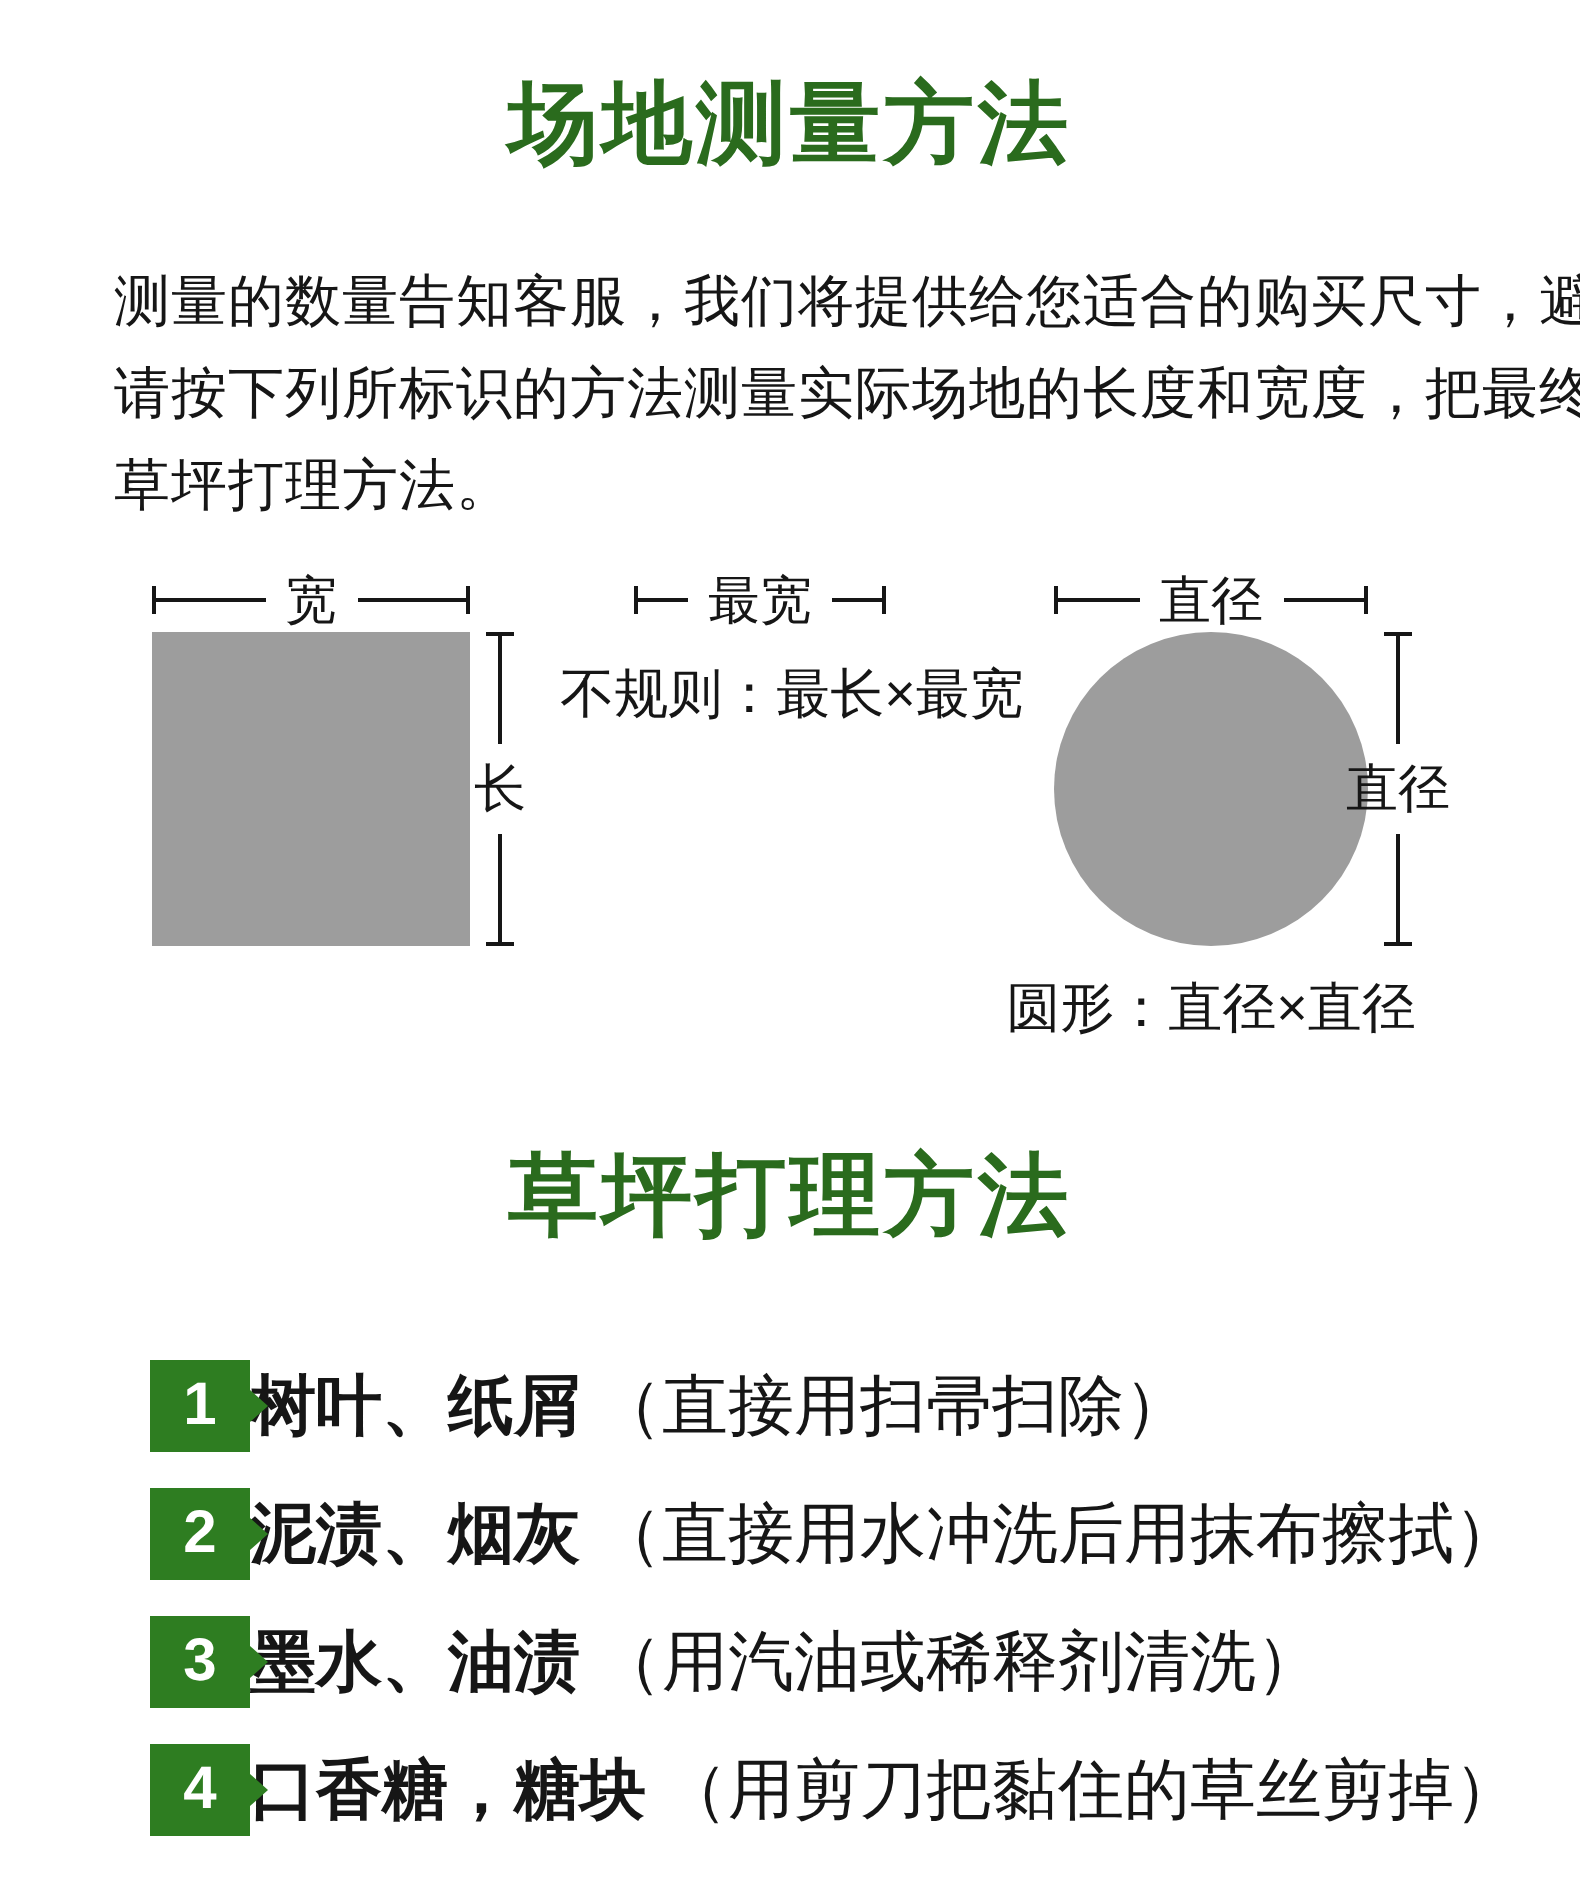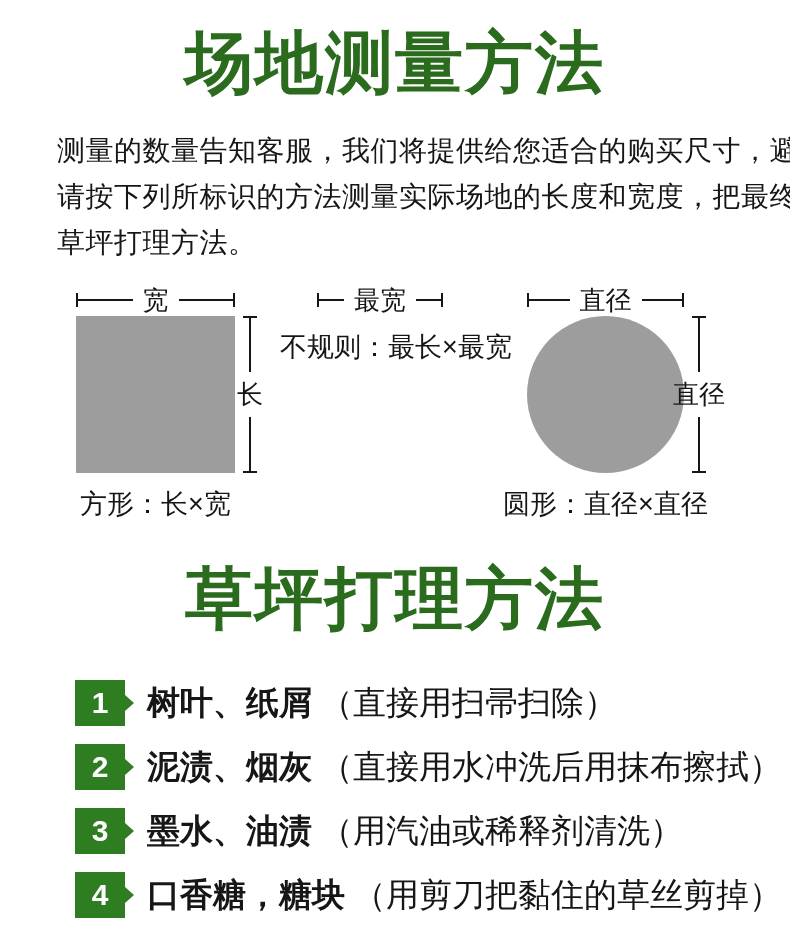--- a/index.html
+++ b/index.html
@@ -14,21 +14,21 @@
     width: 790px;
     height: 941px;
     background: #ffffff;
     overflow: hidden;
     font-family: "Liberation Sans", "DejaVu Sans", sans-serif;
     color: var(--ink);
   }
   .main-title {
     margin: 0;
     text-align: center;
-    font-size: 68px;
+    font-size: 45px;
     line-height: 64px;
     font-weight: bold;
     letter-spacing: 2px;
     color: var(--title-green);
   }
   .title-measure { margin-top: 30px; }
   .title-care   { margin-top: 44px; }
 
   .intro {
     margin: 34px 0 0 57px;
@@ -118,21 +118,21 @@
     content: "";
     position: absolute;
     left: 100%;
     top: 50%;
     margin-top: -8px;
     width: 0; height: 0;
     border-top: 8px solid transparent;
     border-bottom: 8px solid transparent;
     border-left: 9px solid var(--badge-green);
   }
-  .item-text { margin-left: 22px; font-size: 33px; white-space: nowrap; }
+  .item-text { font-size: 33px; white-space: nowrap; }
   .item-lead { font-weight: bold; }
   .item-note { font-weight: normal; margin-left: 8px; }
 </style>
 </head>
 <body>
 
 <div class="page">
 
   <h1 class="main-title title-measure">场地测量方法</h1>
 
@@ -155,21 +155,20 @@
       <div class="shape-row">
         <div class="shape-square"></div>
         <div class="dim-v">
           <span class="tick-h"></span>
           <span class="vline"></span>
           <span class="dim-label-v">长</span>
           <span class="vline"></span>
           <span class="tick-h"></span>
         </div>
       </div>
-      <div class="caption" style="width:159px">方形：长×宽</div>
     </div>
 
     <div class="diagram">
       <div class="dim-h" style="width:126px">
         <span class="tick-v"></span>
         <span class="hline"></span>
         <span class="dim-label-h">最宽</span>
         <span class="hline"></span>
         <span class="tick-v"></span>
       </div>

